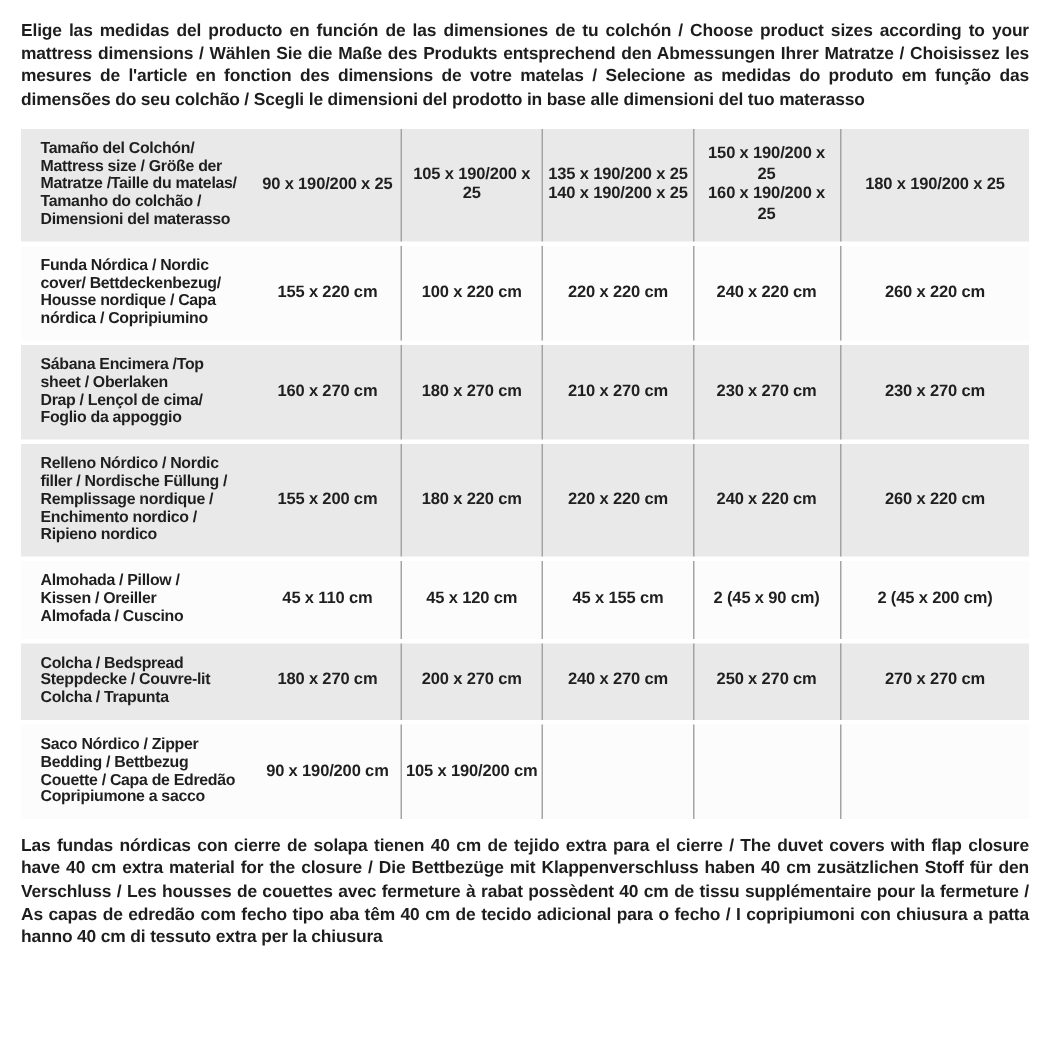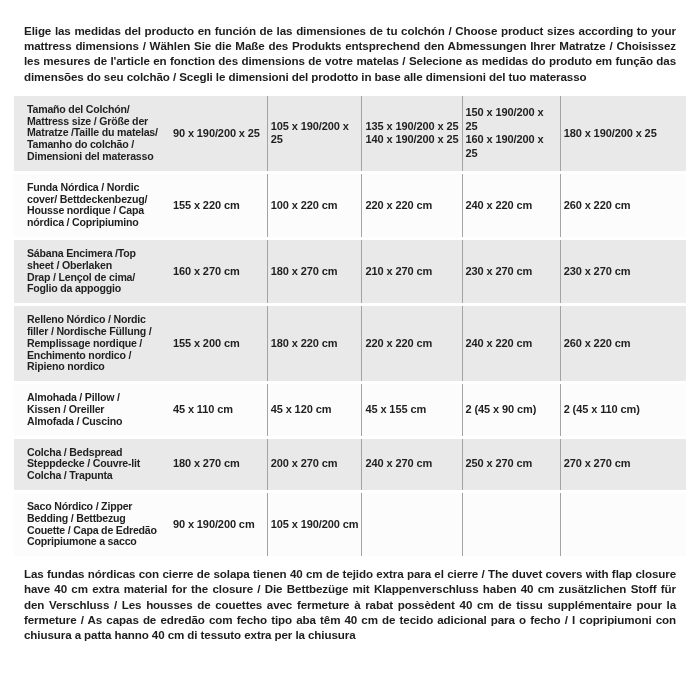--- a/index.html
+++ b/index.html
@@ -10,21 +10,21 @@
     -webkit-font-smoothing:antialiased;
   }
   .page{padding:13px 14px 10px 14px;}
   .intro, .footnote{
     font-size:11.6px;
     font-weight:700;
     line-height:15.2px;
     text-align:justify;
     letter-spacing:-0.1px;
     color:#1d1d1d;
-    margin:10px;
+    margin:0;
   }
   .intro{margin-bottom:9px;}
   .footnote{margin-top:7px;}
   table.size-table{
     width:100%;
     border-collapse:separate;
     border-spacing:0 3px;
     table-layout:fixed;
   }
   table.size-table col.c-label{width:23.2%;}
@@ -44,21 +44,21 @@
     text-align:left;
     padding-left:13px;
     padding-right:4px;
     font-size:10.6px;
     font-weight:700;
     line-height:11.8px;
     letter-spacing:-0.2px;
     white-space:pre-line;
   }
   td.value-cell{
-    text-align:left;
+    text-align:center;
     font-size:11px;
     font-weight:700;
     line-height:13.5px;
     letter-spacing:-0.1px;
     white-space:pre-line;
   }
   td.sep{border-left:1px solid #a3a3a3;}
 </style>
 </head>
 <body>
@@ -126,21 +126,21 @@
         <td class="value-cell sep">260 x 220 cm</td>
       </tr>
       <tr class="row-even">
         <td class="label-cell">Almohada  / Pillow /
 Kissen / Oreiller
 Almofada / Cuscino</td>
         <td class="value-cell">45 x 110 cm</td>
         <td class="value-cell sep">45 x 120 cm</td>
         <td class="value-cell sep">45 x 155 cm</td>
         <td class="value-cell sep">2 (45 x 90 cm)</td>
-        <td class="value-cell sep">2 (45 x 110 cm)</td>
+        <td class="value-cell sep">2 (45 x 200 cm)</td>
       </tr>
       <tr class="row-odd">
         <td class="label-cell">Colcha / Bedspread
 Steppdecke / Couvre-lit
 Colcha / Trapunta</td>
         <td class="value-cell">180 x 270 cm</td>
         <td class="value-cell sep">200 x 270 cm</td>
         <td class="value-cell sep">240 x 270 cm</td>
         <td class="value-cell sep">250 x 270 cm</td>
         <td class="value-cell sep">270 x 270 cm</td>

